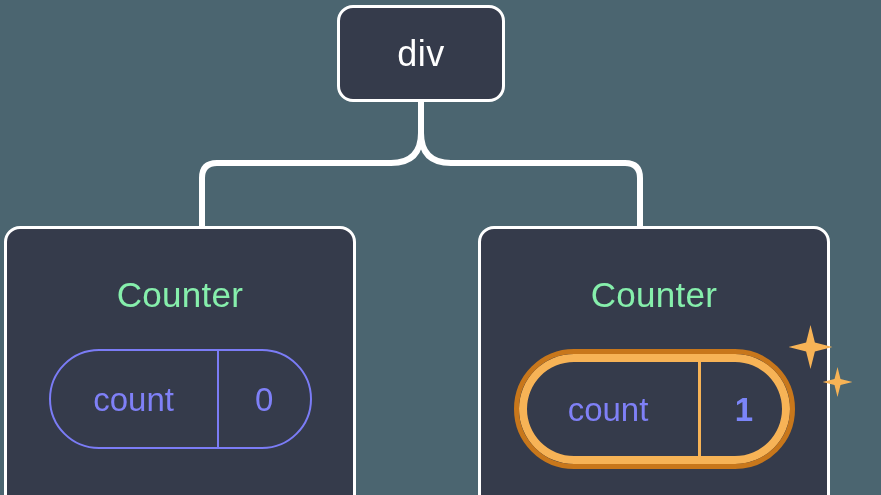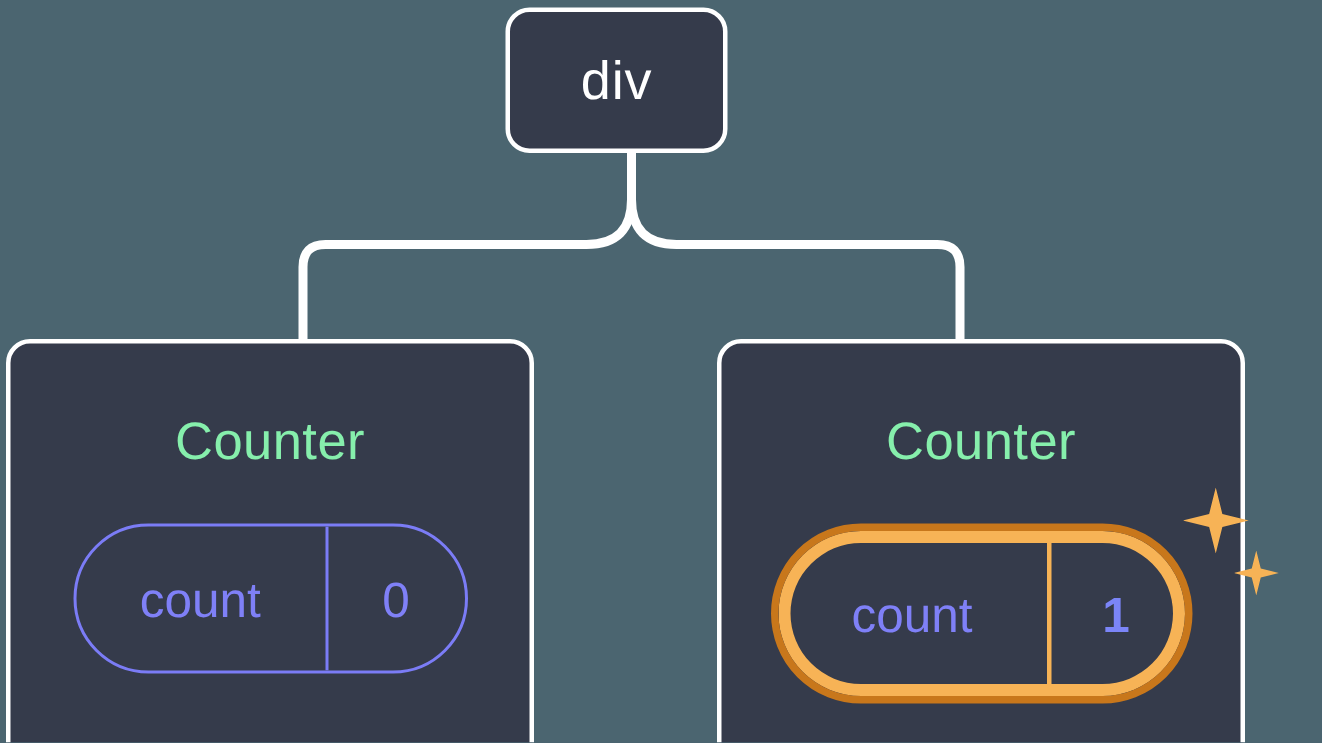--- a/index.html
+++ b/index.html
@@ -34,21 +34,21 @@
     border: 3px solid #ffffff;
     border-radius: 16px;
     display: flex;
     flex-direction: column;
     align-items: center;
   }
 
   .node-div {
     left: 337px;
     top: 5px;
-    width: 148px;
+    width: 168px;
     height: 97px;
     justify-content: center;
   }
 
   .node-div .node-title {
     font-size: 36px;
     color: #ffffff;
     line-height: 1;
     letter-spacing: 0.5px;
   }

